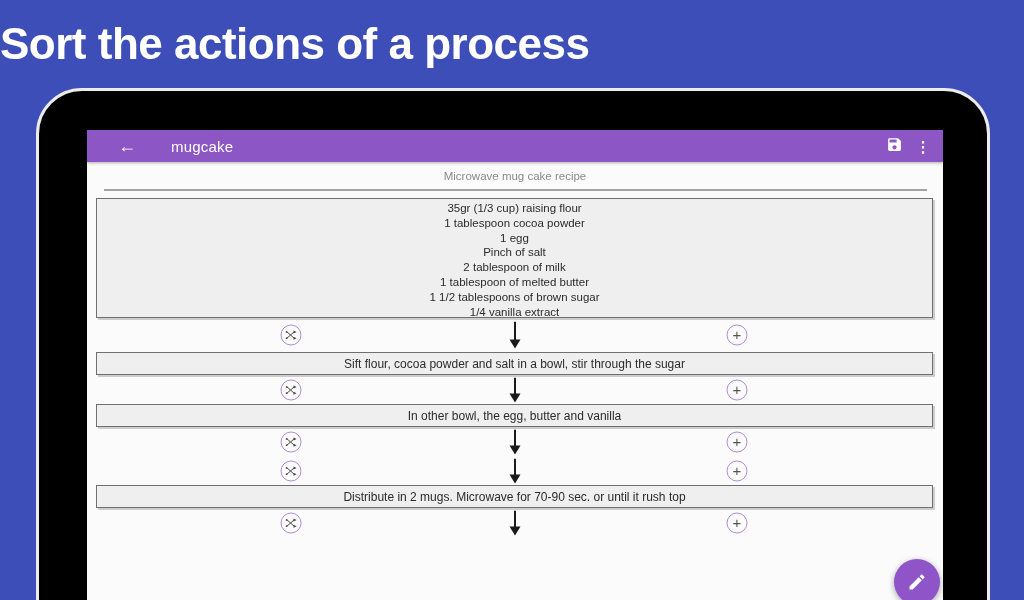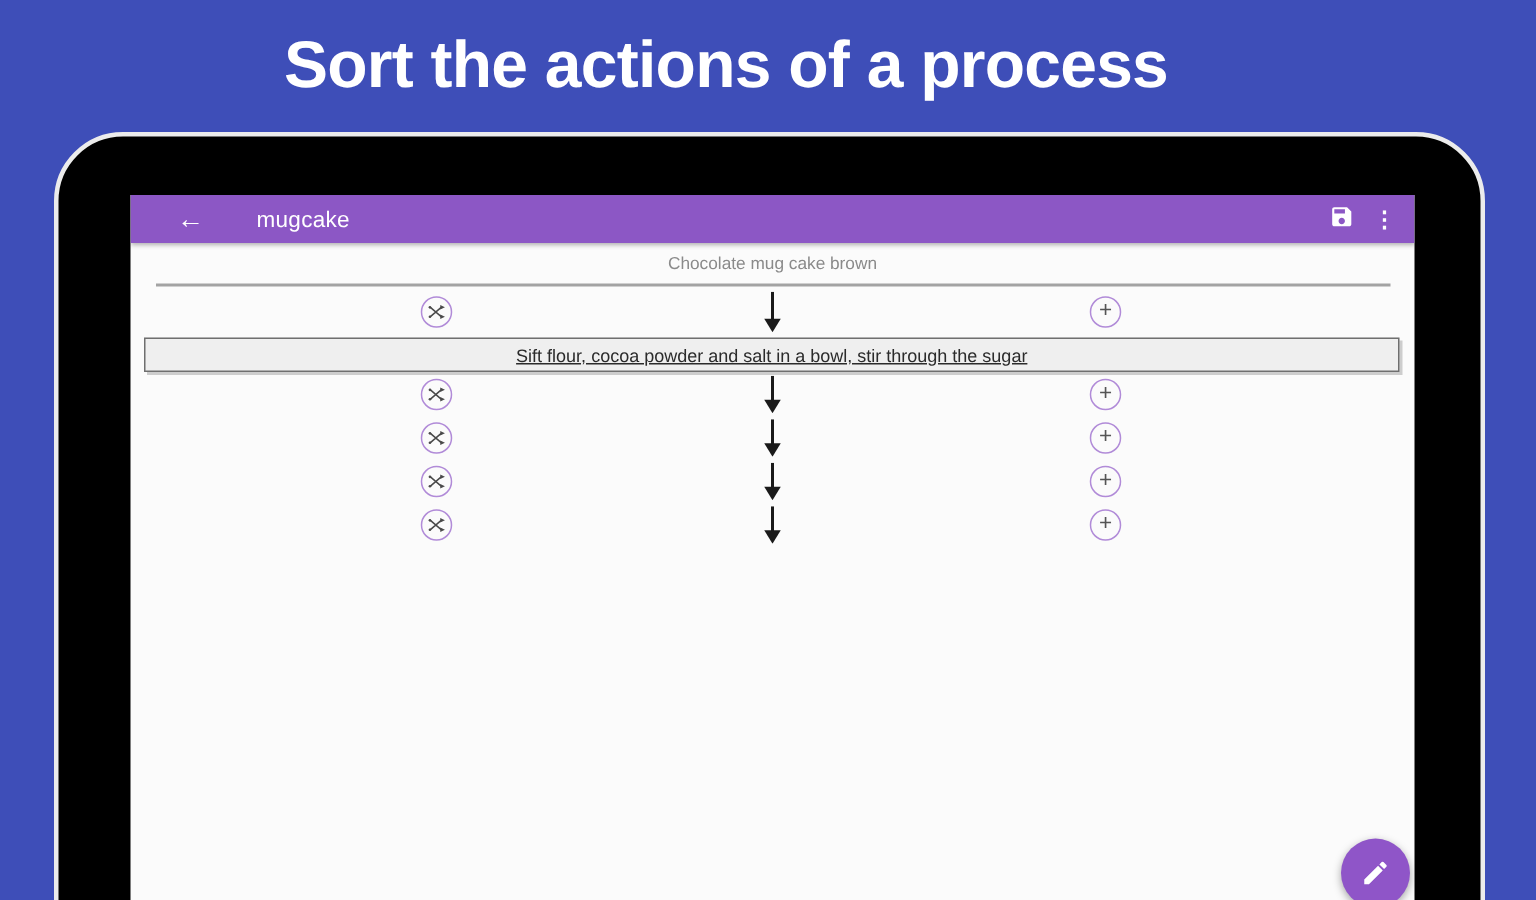--- a/index.html
+++ b/index.html
@@ -17,21 +17,21 @@
   body{
     background:var(--background-blue,#3E4EB8);
     font-family:"Liberation Sans", sans-serif;
     position:relative;
   }
   .stage{position:absolute;inset:0;width:1024px;height:600px;overflow:hidden;}
 
   
   .banner{
     position:absolute;left:0;top:0;width:968px;height:88px;
-    display:flex;align-items:center;justify-content:center;
+    display:flex;align-items:center;justify-content:flex-start;
   }
   .banner-title{
     color:#FFFFFF;font-size:44px;font-weight:700;letter-spacing:-0.5px;
   }
 
   
   .tablet{
     position:absolute;left:36px;top:88px;width:954px;height:560px;
     background:#000;
     border:3px solid #ECECEC;
@@ -89,21 +89,21 @@
   }
   .ingredients-box{
     margin-top:7px;
     height:120px;
     font-size:11.5px;line-height:14.8px;
     white-space:pre-line;
     padding-top:2px;
   }
   .step-box{
     height:23px;font-size:12px;
-    display:flex;align-items:center;justify-content:center;text-decoration:underline;
+    display:flex;align-items:center;justify-content:center;
   }
 
   .connector{position:relative;height:29px;}
   .connector.first{height:34px;}
   .icon-circle-btn{
     position:absolute;top:50%;
     width:21px;height:21px;border-radius:50%;
     border:1.5px solid var(--icon-circle-purple,#B18BD8);
     background:transparent;cursor:pointer;
     display:flex;align-items:center;justify-content:center;
@@ -150,24 +150,32 @@
           </span>
         </button>
         <button class="overflow-btn">
           <span>⋮</span>
         </button>
       </div>
 
       <div class="content">
 
         <div class="recipe-title-row">
-          <span class="recipe-title">Chocolate mug cake brown</span>
+          <span class="recipe-title">Microwave mug cake recipe</span>
         </div>
         <div class="title-underline"></div>
 
+        <div class="box ingredients-box">35gr (1/3 cup) raising flour
+1 tablespoon cocoa powder
+1 egg
+Pinch of salt
+2 tablespoon of milk
+1 tablespoon of melted butter
+1 1/2 tablespoons of brown sugar
+1/4 vanilla extract</div>
 
         <div class="connector first">
           <button class="icon-circle-btn shuffle-btn">
             <svg width="15" height="15" viewBox="0 0 24 24">
               <path d="M5.5 7 L17 17 M5.5 17 L17 7" stroke="#4A4A4A" stroke-width="1.6" fill="none"></path>
               <circle cx="5" cy="7" r="1.4" fill="#4A4A4A"></circle>
                 <circle cx="5" cy="17" r="1.4" fill="#4A4A4A"></circle>
               <path d="M16 4.6 L21 7 L16 9.4 Z" fill="#4A4A4A"></path>
                 <path d="M16 14.6 L21 17 L16 19.4 Z" fill="#4A4A4A"></path>
             </svg>
@@ -195,60 +203,62 @@
           </button>
           <svg class="down-arrow" width="14" height="25" viewBox="0 0 14 25">
             <line x1="7" y1="0" x2="7" y2="17" stroke="#1A1A1A" stroke-width="2"></line>
             <polygon points="1.5,16 12.5,16 7,25" fill="#1A1A1A"></polygon>
           </svg>
           <button class="icon-circle-btn plus-btn">
             <span>+</span>
           </button>
         </div>
 
-
-        <div class="connector">
-          <button class="icon-circle-btn shuffle-btn">
-            <svg width="15" height="15" viewBox="0 0 24 24">
-              <path d="M5.5 7 L17 17 M5.5 17 L17 7" stroke="#4A4A4A" stroke-width="1.6" fill="none"></path>
-              <circle cx="5" cy="7" r="1.4" fill="#4A4A4A"></circle>
-                <circle cx="5" cy="17" r="1.4" fill="#4A4A4A"></circle>
-              <path d="M16 4.6 L21 7 L16 9.4 Z" fill="#4A4A4A"></path>
-                <path d="M16 14.6 L21 17 L16 19.4 Z" fill="#4A4A4A"></path>
-            </svg>
-          </button>
-          <svg class="down-arrow" width="14" height="25" viewBox="0 0 14 25">
-            <line x1="7" y1="0" x2="7" y2="17" stroke="#1A1A1A" stroke-width="2"></line>
-            <polygon points="1.5,16 12.5,16 7,25" fill="#1A1A1A"></polygon>
-          </svg>
-          <button class="icon-circle-btn plus-btn">
-            <span>+</span>
-          </button>
-        </div>
-
-
-        <div class="connector">
-          <button class="icon-circle-btn shuffle-btn">
-            <svg width="15" height="15" viewBox="0 0 24 24">
-              <path d="M5.5 7 L17 17 M5.5 17 L17 7" stroke="#4A4A4A" stroke-width="1.6" fill="none"></path>
-              <circle cx="5" cy="7" r="1.4" fill="#4A4A4A"></circle>
-                <circle cx="5" cy="17" r="1.4" fill="#4A4A4A"></circle>
-              <path d="M16 4.6 L21 7 L16 9.4 Z" fill="#4A4A4A"></path>
-                <path d="M16 14.6 L21 17 L16 19.4 Z" fill="#4A4A4A"></path>
-            </svg>
-          </button>
-          <svg class="down-arrow" width="14" height="25" viewBox="0 0 14 25">
-            <line x1="7" y1="0" x2="7" y2="17" stroke="#1A1A1A" stroke-width="2"></line>
-            <polygon points="1.5,16 12.5,16 7,25" fill="#1A1A1A"></polygon>
-          </svg>
-          <button class="icon-circle-btn plus-btn">
-            <span>+</span>
-          </button>
-        </div>
-
+        <div class="box step-box">In other bowl, the egg, butter and vanilla</div>
+
+        <div class="connector">
+          <button class="icon-circle-btn shuffle-btn">
+            <svg width="15" height="15" viewBox="0 0 24 24">
+              <path d="M5.5 7 L17 17 M5.5 17 L17 7" stroke="#4A4A4A" stroke-width="1.6" fill="none"></path>
+              <circle cx="5" cy="7" r="1.4" fill="#4A4A4A"></circle>
+                <circle cx="5" cy="17" r="1.4" fill="#4A4A4A"></circle>
+              <path d="M16 4.6 L21 7 L16 9.4 Z" fill="#4A4A4A"></path>
+                <path d="M16 14.6 L21 17 L16 19.4 Z" fill="#4A4A4A"></path>
+            </svg>
+          </button>
+          <svg class="down-arrow" width="14" height="25" viewBox="0 0 14 25">
+            <line x1="7" y1="0" x2="7" y2="17" stroke="#1A1A1A" stroke-width="2"></line>
+            <polygon points="1.5,16 12.5,16 7,25" fill="#1A1A1A"></polygon>
+          </svg>
+          <button class="icon-circle-btn plus-btn">
+            <span>+</span>
+          </button>
+        </div>
+
+
+        <div class="connector">
+          <button class="icon-circle-btn shuffle-btn">
+            <svg width="15" height="15" viewBox="0 0 24 24">
+              <path d="M5.5 7 L17 17 M5.5 17 L17 7" stroke="#4A4A4A" stroke-width="1.6" fill="none"></path>
+              <circle cx="5" cy="7" r="1.4" fill="#4A4A4A"></circle>
+                <circle cx="5" cy="17" r="1.4" fill="#4A4A4A"></circle>
+              <path d="M16 4.6 L21 7 L16 9.4 Z" fill="#4A4A4A"></path>
+                <path d="M16 14.6 L21 17 L16 19.4 Z" fill="#4A4A4A"></path>
+            </svg>
+          </button>
+          <svg class="down-arrow" width="14" height="25" viewBox="0 0 14 25">
+            <line x1="7" y1="0" x2="7" y2="17" stroke="#1A1A1A" stroke-width="2"></line>
+            <polygon points="1.5,16 12.5,16 7,25" fill="#1A1A1A"></polygon>
+          </svg>
+          <button class="icon-circle-btn plus-btn">
+            <span>+</span>
+          </button>
+        </div>
+
+        <div class="box step-box">Distribute in 2 mugs. Microwave for 70-90 sec. or until it rush top</div>
 
         <div class="connector">
           <button class="icon-circle-btn shuffle-btn">
             <svg width="15" height="15" viewBox="0 0 24 24">
               <path d="M5.5 7 L17 17 M5.5 17 L17 7" stroke="#4A4A4A" stroke-width="1.6" fill="none"></path>
               <circle cx="5" cy="7" r="1.4" fill="#4A4A4A"></circle>
                 <circle cx="5" cy="17" r="1.4" fill="#4A4A4A"></circle>
               <path d="M16 4.6 L21 7 L16 9.4 Z" fill="#4A4A4A"></path>
                 <path d="M16 14.6 L21 17 L16 19.4 Z" fill="#4A4A4A"></path>
             </svg>

